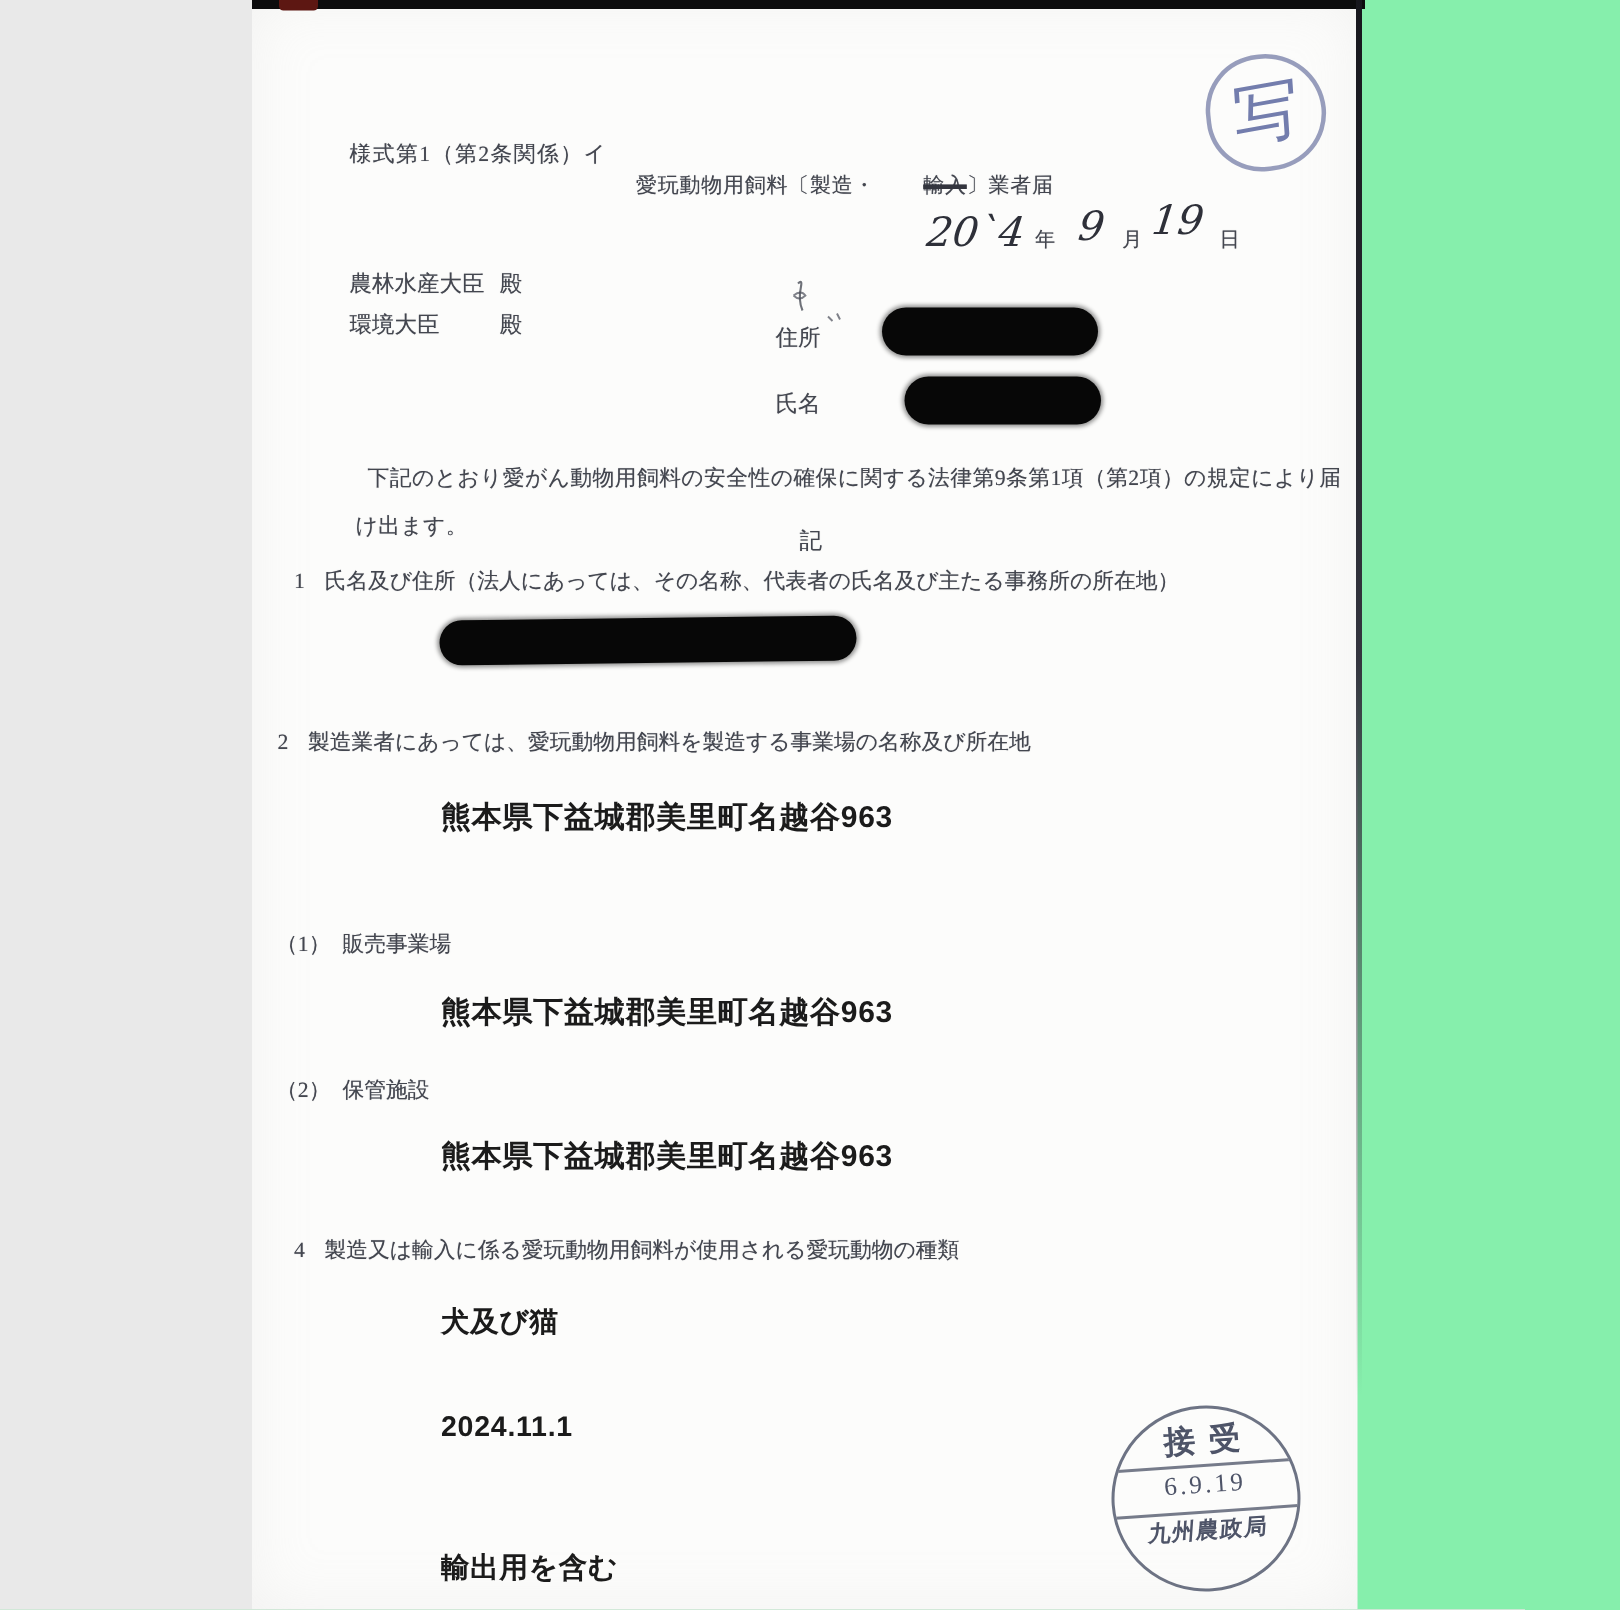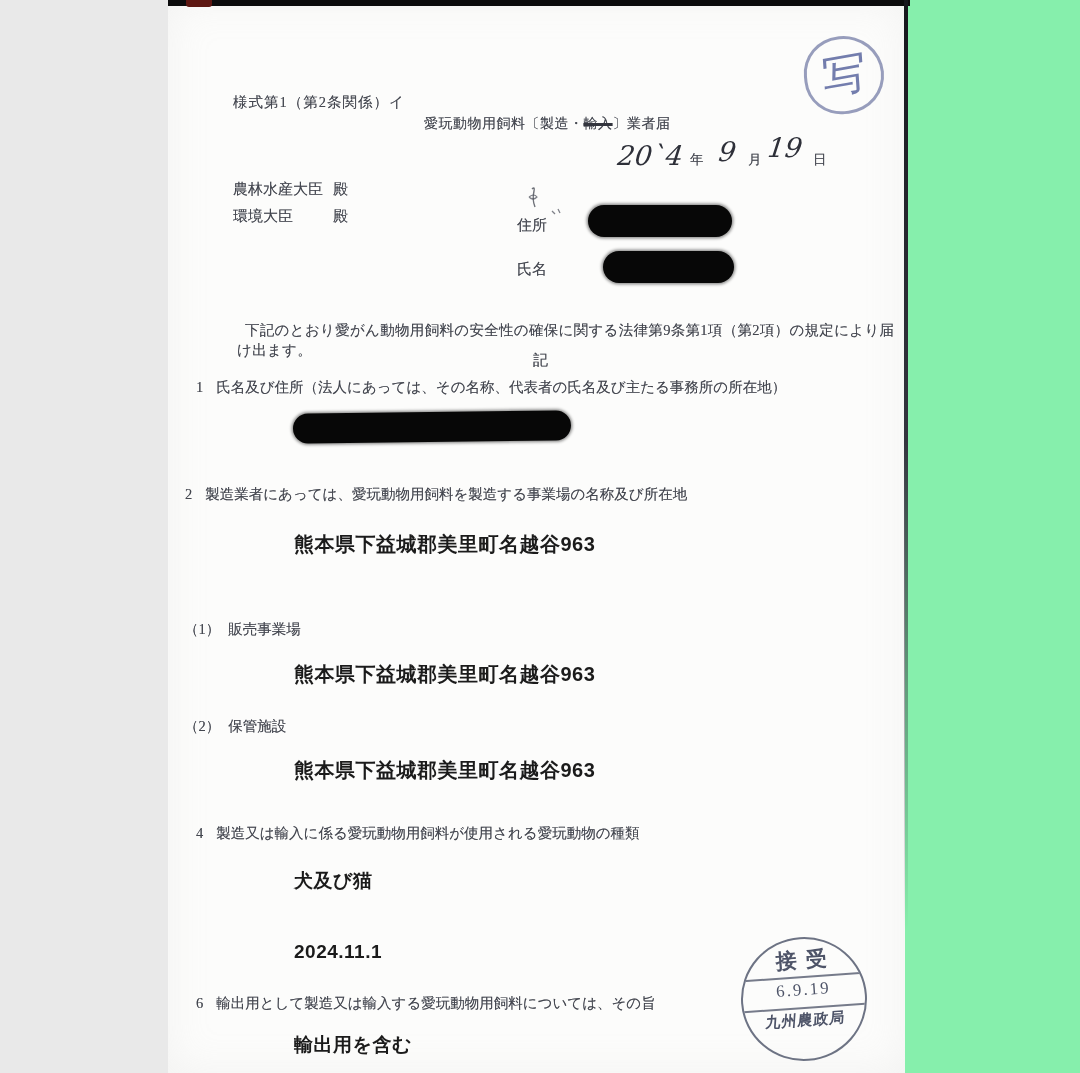--- a/index.html
+++ b/index.html
@@ -9,21 +9,21 @@
   .paper{position:absolute;left:168px;top:0;width:737px;height:1073px;background:#fcfcfb;
          box-shadow:inset 0 0 40px rgba(200,200,200,.18);}
   .top-edge{position:absolute;left:168px;top:0;width:742px;height:6px;background:#0c0c0d;}
   .top-edge-mark{position:absolute;left:186px;top:0;width:26px;height:7px;background:#5d1712;border-radius:0 0 3px 3px;}
   .right-edge{position:absolute;left:904px;top:0;width:4px;height:980px;
               background:linear-gradient(to bottom,#17171d 0%,#34353f 45%,rgba(52,53,63,.45) 70%,rgba(52,53,63,0) 95%);}
   .t{position:absolute;white-space:nowrap;color:#43464f;text-shadow:0 0 .5px rgba(67,70,79,.5);}
   .serif{font-family:"Liberation Serif","DejaVu Serif",serif;}
   .bold-val{position:absolute;white-space:nowrap;color:#1b1b1b;font-weight:700;
             font-family:"Liberation Sans","DejaVu Sans",sans-serif;letter-spacing:.5px;}
-  .struck{text-decoration:line-through;text-decoration-thickness:2.5px;text-decoration-color:#33353e;}
+  .struck{text-decoration:line-through;text-decoration-thickness:2.5px;text-decoration-color:#33353e;margin-left:32px;}
   .hw{position:absolute;white-space:nowrap;color:#2e3039;font-style:italic;
       font-family:"DejaVu Serif","Liberation Serif",serif;transform:skewX(-7deg);}
   .redact{position:absolute;background:#070707;border-radius:16px;
           box-shadow:0 0 3px 1.5px rgba(10,10,10,.45);}
   .num{display:inline-block;margin-right:13px;}
   .subnum{display:inline-block;margin-right:8px;}
   .name-col{display:inline-block;width:100px;}
   
   .stamp-copy{position:absolute;left:804px;top:36px;width:74px;height:72px;
               border:3px solid rgba(112,121,164,.72);border-radius:48% 52% 50% 47%;
@@ -72,41 +72,40 @@
   <svg class="scribble" width="40" height="36" viewBox="0 0 40 36">
     <path d="M10 4 q3 -3 2 2 q-2 9 1 16" fill="none" stroke="#4a4d58" stroke-width="1.4" opacity=".8"></path>
     <path d="M7 12 q5 -4 8 0 q-4 4 -8 0" fill="none" stroke="#4a4d58" stroke-width="1.2" opacity=".7"></path>
     <path d="M30 26 l3 3 M36 24 l2 4" fill="none" stroke="#4a4d58" stroke-width="1.3" opacity=".7"></path>
   </svg>
   <div class="t serif" style="left:517px;top:216px;font-size:15px;">住所</div>
   <div class="redact" style="left:588px;top:205px;width:144px;height:32px;"></div>
   <div class="t serif" style="left:517px;top:260px;font-size:15px;">氏名</div>
   <div class="redact" style="left:603px;top:251px;width:131px;height:32px;"></div>
 
-  <div class="t serif" style="left:222px;top:309px;font-size:14.5px;letter-spacing:.3px;padding-left:23px;margin-top:12px;">下記のとおり愛がん動物用飼料の安全性の確保に関する法律第9条第1項（第2項）の規定により届</div>
+  <div class="t serif" style="left:222px;top:309px;font-size:14.5px;letter-spacing:.3px;padding-left:23px;">下記のとおり愛がん動物用飼料の安全性の確保に関する法律第9条第1項（第2項）の規定により届</div>
   <div class="t serif" style="left:237px;top:341px;font-size:14.5px;letter-spacing:.3px;">け出ます。</div>
   <div class="t serif" style="left:533px;top:351px;font-size:15px;">記</div>
 
   <div class="t serif" style="left:196px;top:378px;font-size:14.5px;"><span class="num">1</span><span>氏名及び住所（法人にあっては、その名称、代表者の氏名及び主たる事務所の所在地）</span></div>
   <div class="redact" style="left:293px;top:412px;width:278px;height:30px;transform:rotate(-.7deg);"></div>
 
   <div class="t serif" style="left:185px;top:485px;font-size:14.5px;"><span class="num">2</span><span>製造業者にあっては、愛玩動物用飼料を製造する事業場の名称及び所在地</span></div>
   <div class="bold-val" style="left:294px;top:531px;font-size:20px;">熊本県下益城郡美里町名越谷963</div>
 
   <div class="t serif" style="left:184px;top:620px;font-size:14.5px;"><span class="subnum">（1）</span><span>販売事業場</span></div>
   <div class="bold-val" style="left:294px;top:661px;font-size:20px;">熊本県下益城郡美里町名越谷963</div>
   <div class="t serif" style="left:184px;top:717px;font-size:14.5px;"><span class="subnum">（2）</span><span>保管施設</span></div>
   <div class="bold-val" style="left:294px;top:757px;font-size:20px;">熊本県下益城郡美里町名越谷963</div>
 
   <div class="t serif" style="left:196px;top:824px;font-size:14.5px;"><span class="num">4</span><span>製造又は輸入に係る愛玩動物用飼料が使用される愛玩動物の種類</span></div>
   <div class="bold-val" style="left:294px;top:868px;font-size:19px;">犬及び猫</div>
 
   <div class="bold-val" style="left:294px;top:941px;font-size:19px;">2024.11.1</div>
 
-  <div class="t serif" style="left:196px;top:994px;font-size:14.5px;"><span class="num">6</span><span>輸出用として製造又は輸入する愛玩動物用飼料については、その旨</span></div>
   <div class="bold-val" style="left:294px;top:1032px;font-size:19px;">輸出用を含む</div>
 
   <div class="stamp-copy">
     <span>写</span>
   </div>
 
   <div class="stamp-rx">
     <div class="rx-row rx-top">接受</div>
     <div class="rx-line rx-l1"></div>
     <div class="rx-row rx-date">6.9.19</div>

